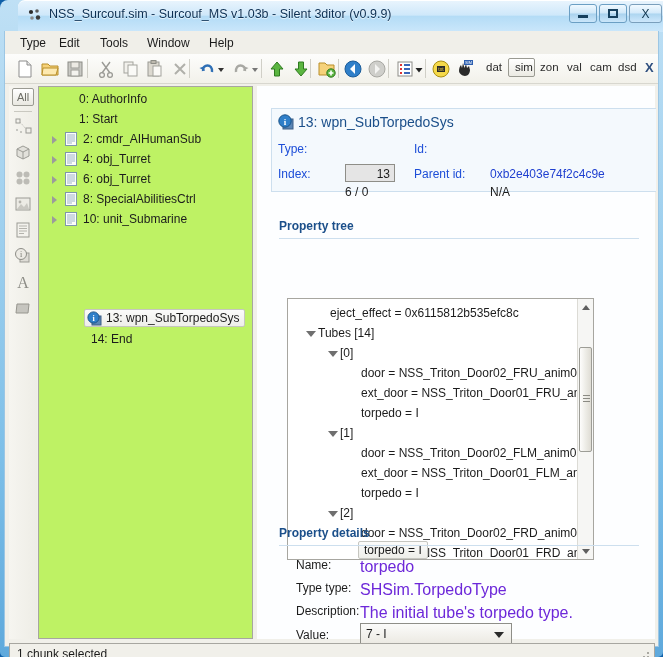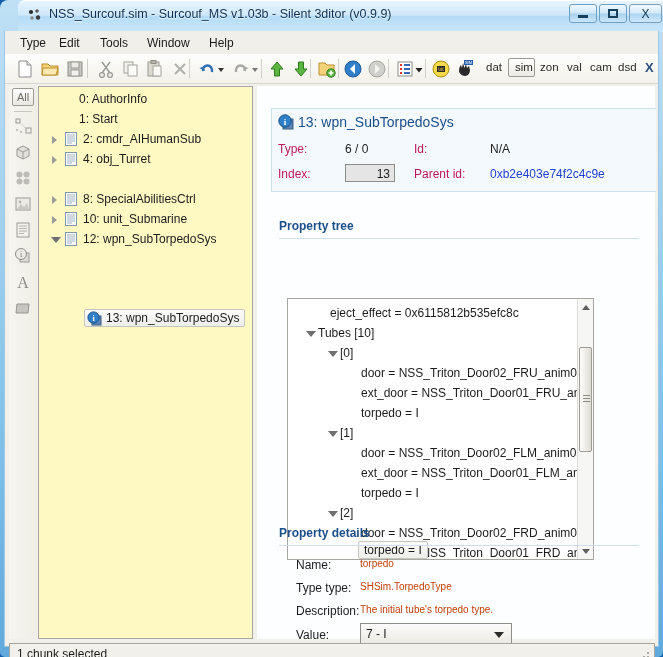--- a/index.html
+++ b/index.html
@@ -119,21 +119,21 @@
     display: flex; align-items: center; justify-content: center;
     box-sizing: border-box;
   }
   #rail-div { position: absolute; left: 5px; top: 25px; width: 18px; height: 1px; background: #c9c8c0; }
   .rail-ic {
     position: absolute; left: 4px; width: 20px; height: 20px;
   }
   
   #treepanel {
     position: absolute; left: 33px; top: 55px; width: 215px; height: 553px;
-    background: #fef9c3;
+    background: #bef264;
     border: 1px solid #a7a6a0;
     box-sizing: border-box;
   }
   .tnode {
     position: absolute; left: 0; width: 213px; height: 20px;
     font-size: 12px; color: #1c1c1c;
     white-space: nowrap;
   }
   .tnode .tlabel { position: absolute; top: 3px; }
   .arrow {
@@ -177,22 +177,22 @@
     position: absolute; left: 26px; top: 5px;
     font-size: 14px; color: #1b4f8a;
   }
   #rp-header-icon { position: absolute; left: 6px; top: 5px; width: 16px; height: 16px; }
   #rp-meta {
     position: absolute; left: 14px; top: 49px; width: 384px; height: 56px;
     background: #f4f9fd;
     border-left: 1px solid #cddfee;
     border-bottom: 1px solid #cddfee;
   }
-  .meta-lab { position: absolute; font-size: 12px; color: #be185d; }
-  .meta-val { position: absolute; font-size: 12px; color: #1c1c1c; }
+  .meta-lab { position: absolute; font-size: 12px; color: #1d4ed8; }
+  .meta-val { position: absolute; font-size: 12px; color: #1c1c1c; margin-top: 43px; }
   .meta-link { position: absolute; font-size: 12px; color: #1f3fd0; }
   #index-input {
     position: absolute; left: 73px; top: 29px; width: 50px; height: 18px;
     border: 1px solid #8e8e88;
     background: #e5e5e5;
     box-sizing: border-box;
     font-size: 12px; color: #1c1c1c;
     text-align: right;
     padding: 1px 4px 0 0;
     font-family: "Liberation Sans", sans-serif;
@@ -253,21 +253,21 @@
     border: 1px solid #9d9d96; border-radius: 2px;
     background: linear-gradient(90deg,#fdfdfc 0%, #ecebe5 55%, #dedcd4 100%);
     box-sizing: border-box;
   }
   #ptree-thumb .grip {
     position: absolute; left: 3px; top: 47px; width: 7px; height: 1px;
     background: #8a8a83; box-shadow: 0 3px 0 #8a8a83, 0 6px 0 #8a8a83;
   }
   
   .det-lab { position: absolute; font-size: 12px; color: #1c1c1c; }
-  .det-val { position: absolute; font-size: 10px; color: #c2410c; }
+  .det-val { position: absolute; font-size: 16px; color: #6d28d9; }
   #value-select {
     position: absolute; left: 103px; top: 88px; width: 152px; height: 21px;
     border: 1px solid #8e8e88;
     background: linear-gradient(180deg,#fbfbfa 0%, #eceae3 100%);
     box-sizing: border-box;
   }
   #value-select .vtext {
     position: absolute; left: 5px; top: 3px; font-size: 12px; color: #1c1c1c;
   }
   #value-select .vcaret {
@@ -587,20 +587,32 @@
           <svg width="12" height="14" viewBox="0 0 12 14">
                 <rect x="0.5" y="0.5" width="11" height="13" fill="#fdfdfb" stroke="#7f96ad"></rect>
                 <g stroke="#9fb4c8">
                   <path d="M2 3h8M2 5h8M2 7h8M2 9h8M2 11h5"></path>
                 </g>
               </svg>
         </span>
         <span class="tlabel" style="left:44px">4: obj_Turret</span>
       </div>
 
+      <div class="tnode" style="top:82px">
+        <span class="arrow closed" style="left:13px"></span>
+        <span class="docicon" style="left:26px">
+          <svg width="12" height="14" viewBox="0 0 12 14">
+                <rect x="0.5" y="0.5" width="11" height="13" fill="#fdfdfb" stroke="#7f96ad"></rect>
+                <g stroke="#9fb4c8">
+                  <path d="M2 3h8M2 5h8M2 7h8M2 9h8M2 11h5"></path>
+                </g>
+              </svg>
+        </span>
+        <span class="tlabel" style="left:44px">6: obj_Turret</span>
+      </div>
 
       <div class="tnode" style="top:102px">
         <span class="arrow closed" style="left:13px"></span>
         <span class="docicon" style="left:26px">
           <svg width="12" height="14" viewBox="0 0 12 14">
                 <rect x="0.5" y="0.5" width="11" height="13" fill="#fdfdfb" stroke="#7f96ad"></rect>
                 <g stroke="#9fb4c8">
                   <path d="M2 3h8M2 5h8M2 7h8M2 9h8M2 11h5"></path>
                 </g>
               </svg>
@@ -614,44 +626,35 @@
           <svg width="12" height="14" viewBox="0 0 12 14">
                 <rect x="0.5" y="0.5" width="11" height="13" fill="#fdfdfb" stroke="#7f96ad"></rect>
                 <g stroke="#9fb4c8">
                   <path d="M2 3h8M2 5h8M2 7h8M2 9h8M2 11h5"></path>
                 </g>
               </svg>
         </span>
         <span class="tlabel" style="left:44px">10: unit_Submarine</span>
       </div>
 
-      <div class="tnode" style="top:142px">
-        <span class="arrow open" style="left:12px"></span>
-        <span class="docicon" style="left:26px">
-          <svg width="12" height="14" viewBox="0 0 12 14">
-                <rect x="0.5" y="0.5" width="11" height="13" fill="#fdfdfb" stroke="#7f96ad"></rect>
-                <g stroke="#9fb4c8">
-                  <path d="M2 3h8M2 5h8M2 7h8M2 9h8M2 11h5"></path>
-                </g>
-              </svg>
-        </span>
-        <span class="tlabel" style="left:44px">12: wpn_SubTorpedoSys</span>
-      </div>
 
       <div id="tnode-sel">
         <span style="display:inline-block;width:15px;height:15px;margin-right:4px">
           <svg width="15" height="15" viewBox="0 0 15 15">
             <rect x="5" y="5" width="9" height="9" fill="#5b86b5" stroke="#3c5f86"></rect>
             <circle cx="6.5" cy="6.5" r="5.6" fill="#2f7fc9" stroke="#1b5388"></circle>
             <text x="6.5" y="9.7" font-size="8" text-anchor="middle" fill="#fff" font-family="Liberation Serif" font-weight="bold">i</text>
           </svg>
         </span>
         <span style="font-size:12px;color:#1c1c1c">13: wpn_SubTorpedoSys</span>
       </div>
 
+      <div class="tnode" style="top:242px">
+        <span class="tlabel" style="left:52px">14: End</span>
+      </div>
     </div>
 
     <div id="rightpanel">
 
       <div id="rp-header">
         <span id="rp-header-icon">
           <svg width="16" height="16" viewBox="0 0 16 16">
             <rect x="5" y="5" width="10" height="10" fill="#5b86b5" stroke="#3c5f86"></rect>
             <circle cx="7" cy="7" r="6.2" fill="#2f7fc9" stroke="#1b5388"></circle>
             <text x="7" y="10.5" font-size="9" text-anchor="middle" fill="#fff" font-family="Liberation Serif" font-weight="bold">i</text>
@@ -674,21 +677,21 @@
 
       <div class="section-title" style="left:22px;top:133px">Property tree</div>
       <div class="section-rule" style="left:22px;top:152px;width:360px"></div>
 
       <div id="ptree">
         <div class="pnode" style="top:4px">
           <span class="plabel" style="left:42px">eject_effect = 0x6115812b535efc8c</span>
         </div>
         <div class="pnode" style="top:24px">
           <span class="parrow" style="left:18px"></span>
-          <span class="plabel" style="left:30px">Tubes [10]</span>
+          <span class="plabel" style="left:30px">Tubes [14]</span>
         </div>
         <div class="pnode" style="top:44px">
           <span class="parrow" style="left:40px"></span>
           <span class="plabel" style="left:52px">[0]</span>
         </div>
         <div class="pnode" style="top:64px">
           <span class="plabel" style="left:73px">door = NSS_Triton_Door02_FRU_anim01</span>
         </div>
         <div class="pnode" style="top:84px">
           <span class="plabel" style="left:73px">ext_door = NSS_Triton_Door01_FRU_anim</span>

